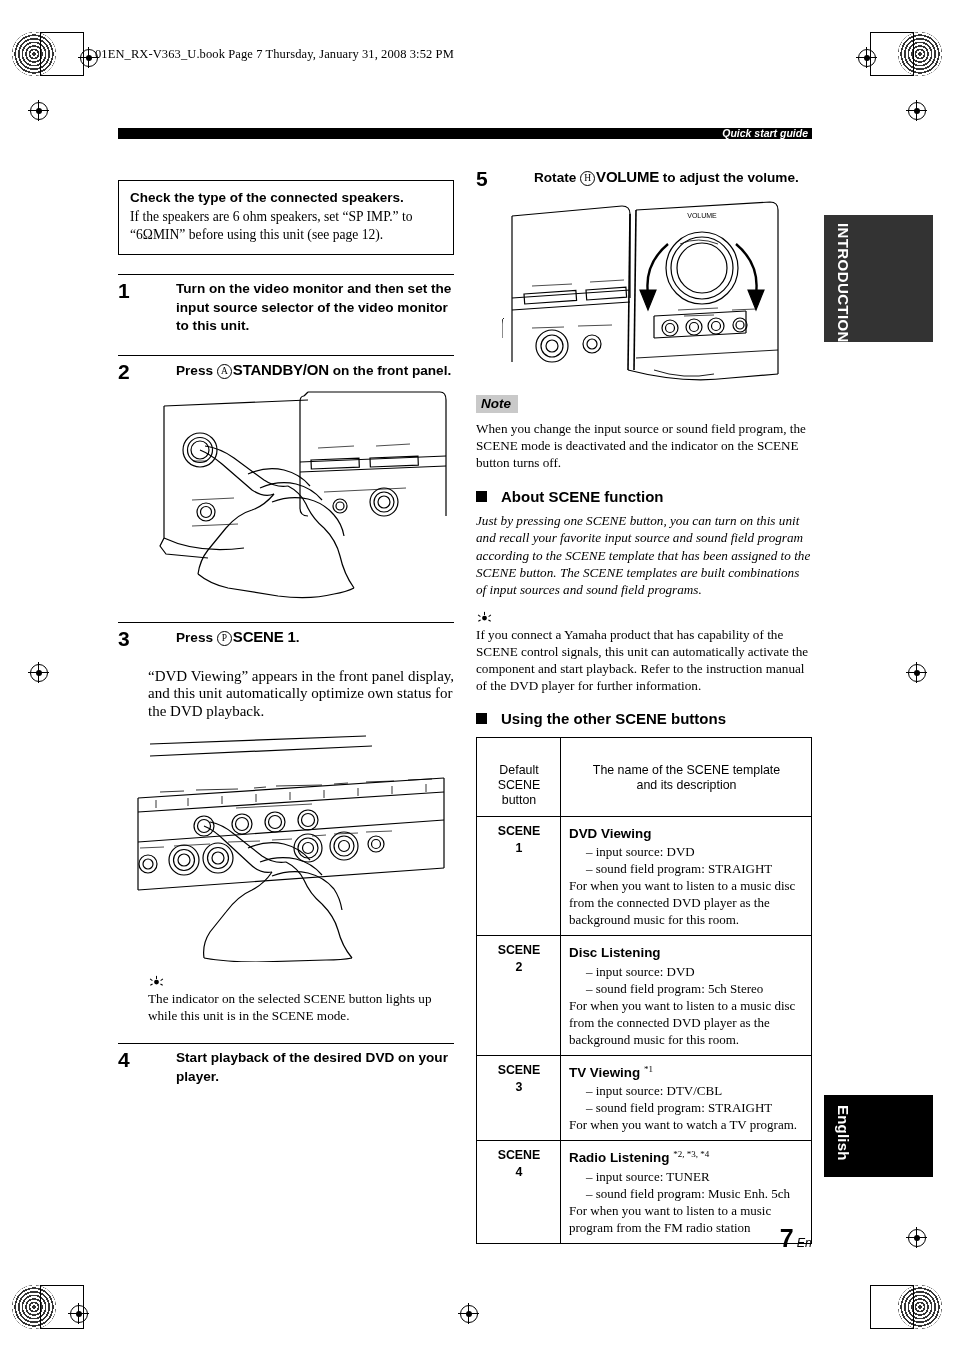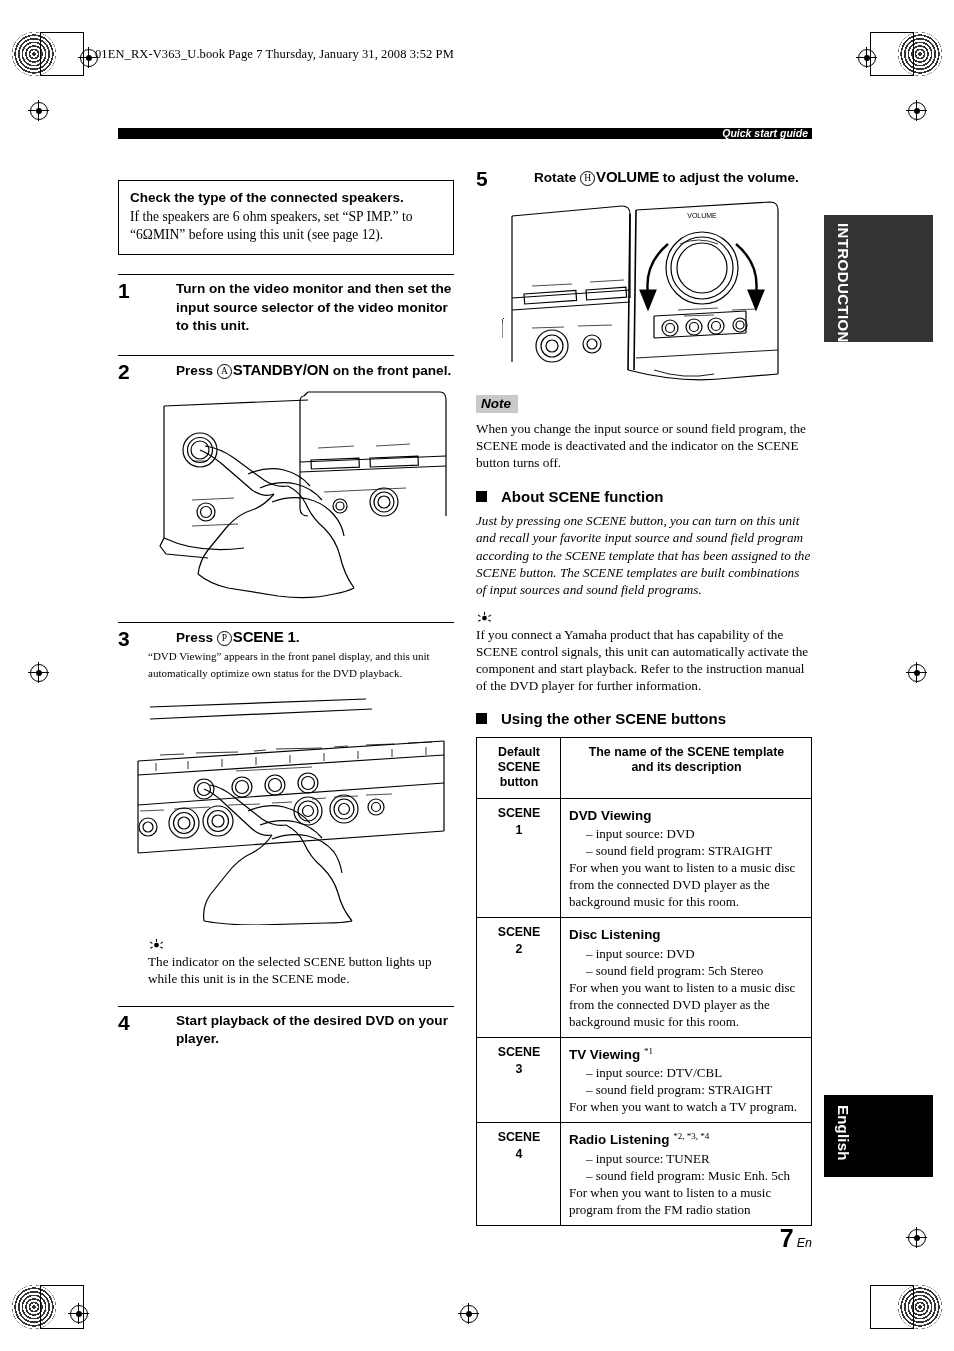--- a/index.html
+++ b/index.html
@@ -112,21 +112,21 @@
   .step .num {
     font-family:"Liberation Sans", sans-serif;
     font-weight:bold; font-size:21px; line-height:21px;
     width:30px; flex:0 0 30px;
   }
   .step .txt { flex:1 1 auto; }
   .step .head {
     font-family:"Liberation Sans", sans-serif;
     font-weight:bold; font-size:13.6px; line-height:18.5px;padding-left:28px;
   }
-  .step .body { font-size:11px; line-height:17.6px; margin-top:0; }
+  .step .body { font-size:15px; line-height:17.6px; margin-top:20px; }
   .circled {
     display:inline-block;
     border:1.1px solid #000; border-radius:50%;
     width:13px; height:13px; line-height:12px;
     font-size:9.5px; text-align:center;
     font-family:"Liberation Serif", serif;
     font-weight:normal; font-style:normal;
     vertical-align:1px;
     margin-right:1px;
   }
@@ -167,22 +167,22 @@
     table-layout:fixed;
   }
   table.scene td, table.scene th {
     border:1.3px solid #000;
     vertical-align:top;
     padding:5px 7px 7px 8px;
   }
   table.scene th.c1, table.scene td.c1 { width:68px; text-align:center; }
   table.scene th {
     font-family:"Liberation Sans", sans-serif;
-    font-weight:bold; font-size:12.4px; line-height:15px;
-    text-align:center; padding-top:7px; padding-bottom:8px;
+    font-weight:normal; font-size:12.4px; line-height:15px;
+    text-align:center; padding-top:25px; padding-bottom:8px;
   }
   td.c1 .btn {
     font-family:"Liberation Sans", sans-serif;
     font-weight:bold; font-size:12.4px; line-height:15px;
     padding-top:2px;
   }
   td.c2 .tname {
     font-family:"Liberation Sans", sans-serif;
     font-weight:bold; font-size:13.4px; line-height:17px;
   }

